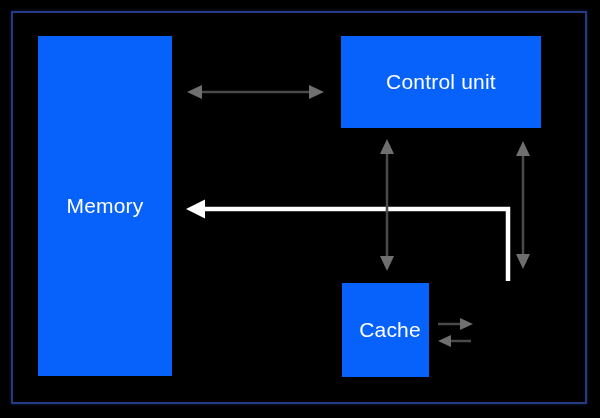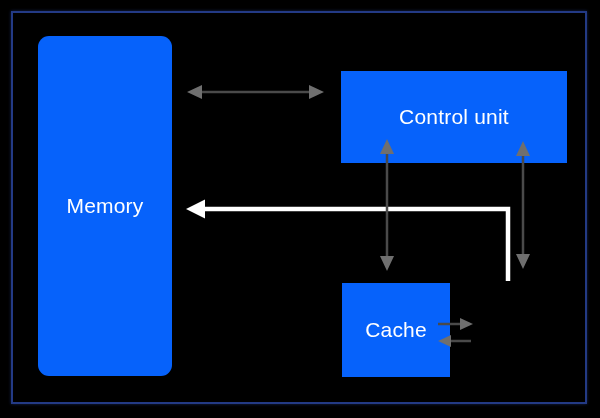--- a/index.html
+++ b/index.html
@@ -36,23 +36,23 @@
   .node {
     position: absolute;
     background: var(--node-fill);
     color: var(--node-text);
     display: flex;
     align-items: center;
     justify-content: center;
     font-size: 21px;
     letter-spacing: 0.2px;
   }
-  .node-memory   { left: 38px;  top: 36px;  width: 134px; height: 340px; border-radius: 11px; }
-  .node-control  { left: 341px; top: 36px;  width: 226px; height: 92px; margin-top: 35px; }
-  .node-cache    { left: 342px; top: 283px; width: 108px;  height: 94px; }
+  .node-memory   { left: 38px;  top: 36px;  width: 134px; height: 340px; }
+  .node-control  { left: 341px; top: 36px;  width: 200px; height: 92px; }
+  .node-cache    { left: 342px; top: 283px; width: 78px;  height: 94px; padding-left: 9px; }
   .node-alu      { left: 475px; top: 285px; width: 88px;  height: 88px; border-radius: 50%; }
   .connectors {
     position: absolute;
     left: 0;
     top: 0;
     pointer-events: none;
   }
   .gray-line { stroke: var(--connector-line); stroke-width: 2.5; }
   .gray-head { fill: var(--connector-head); stroke: none; }
   .white-line { stroke: var(--highlight-arrow); stroke-width: 4.5; fill: none; stroke-linejoin: miter; }

